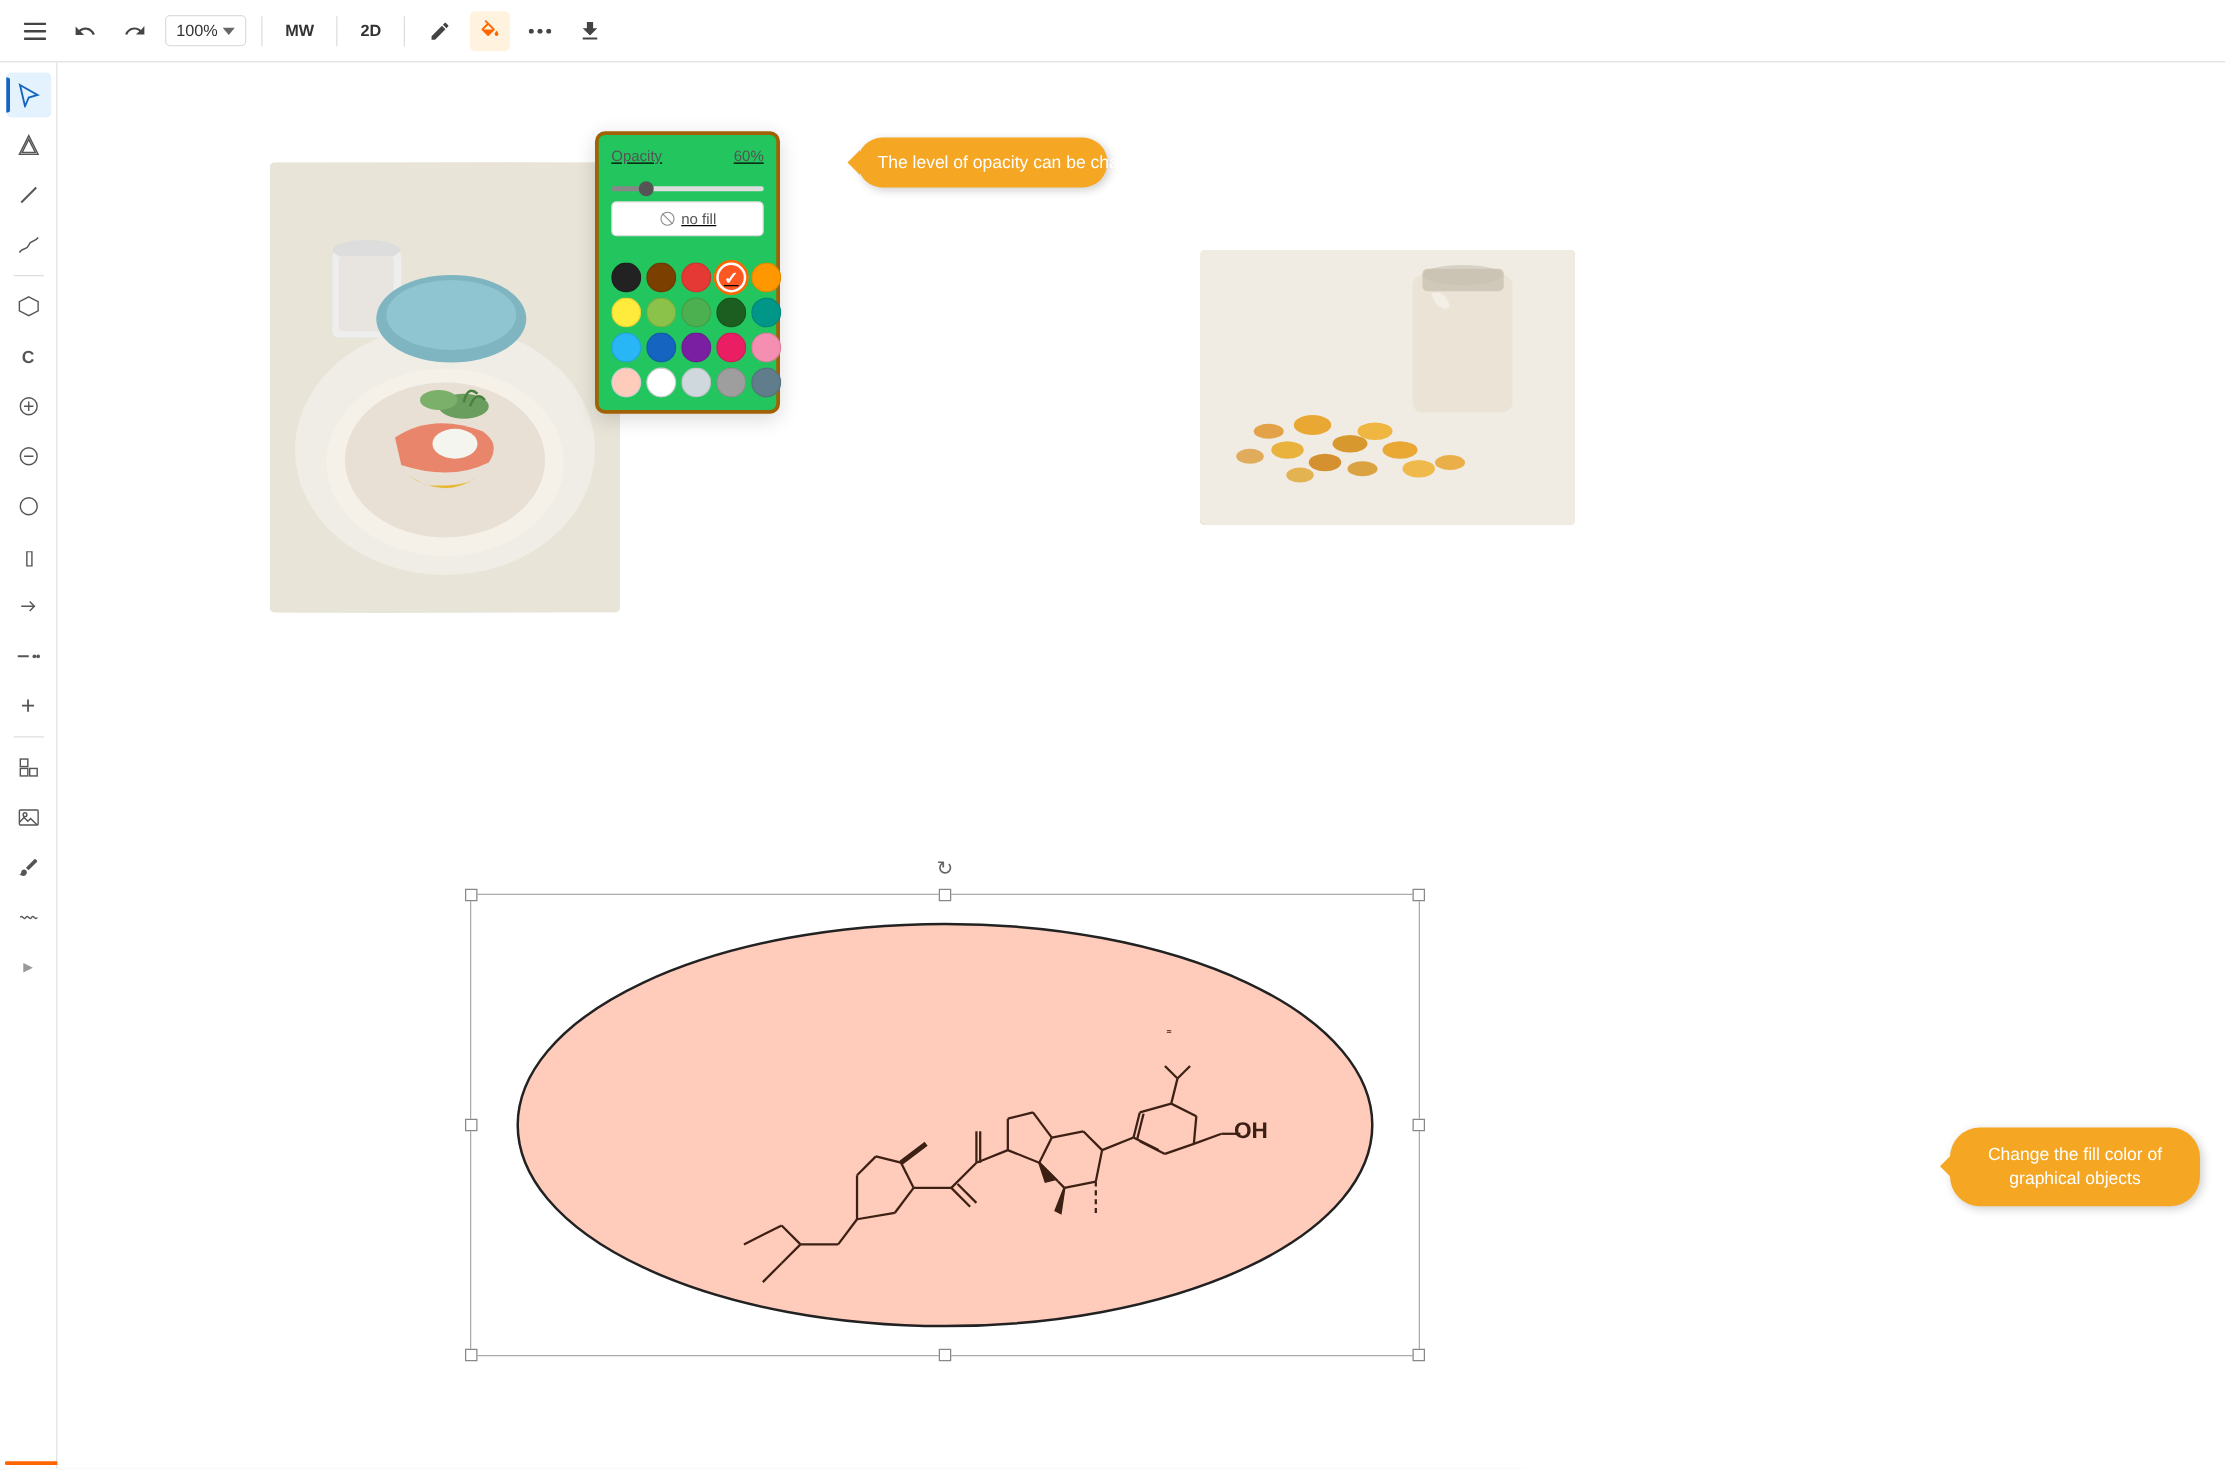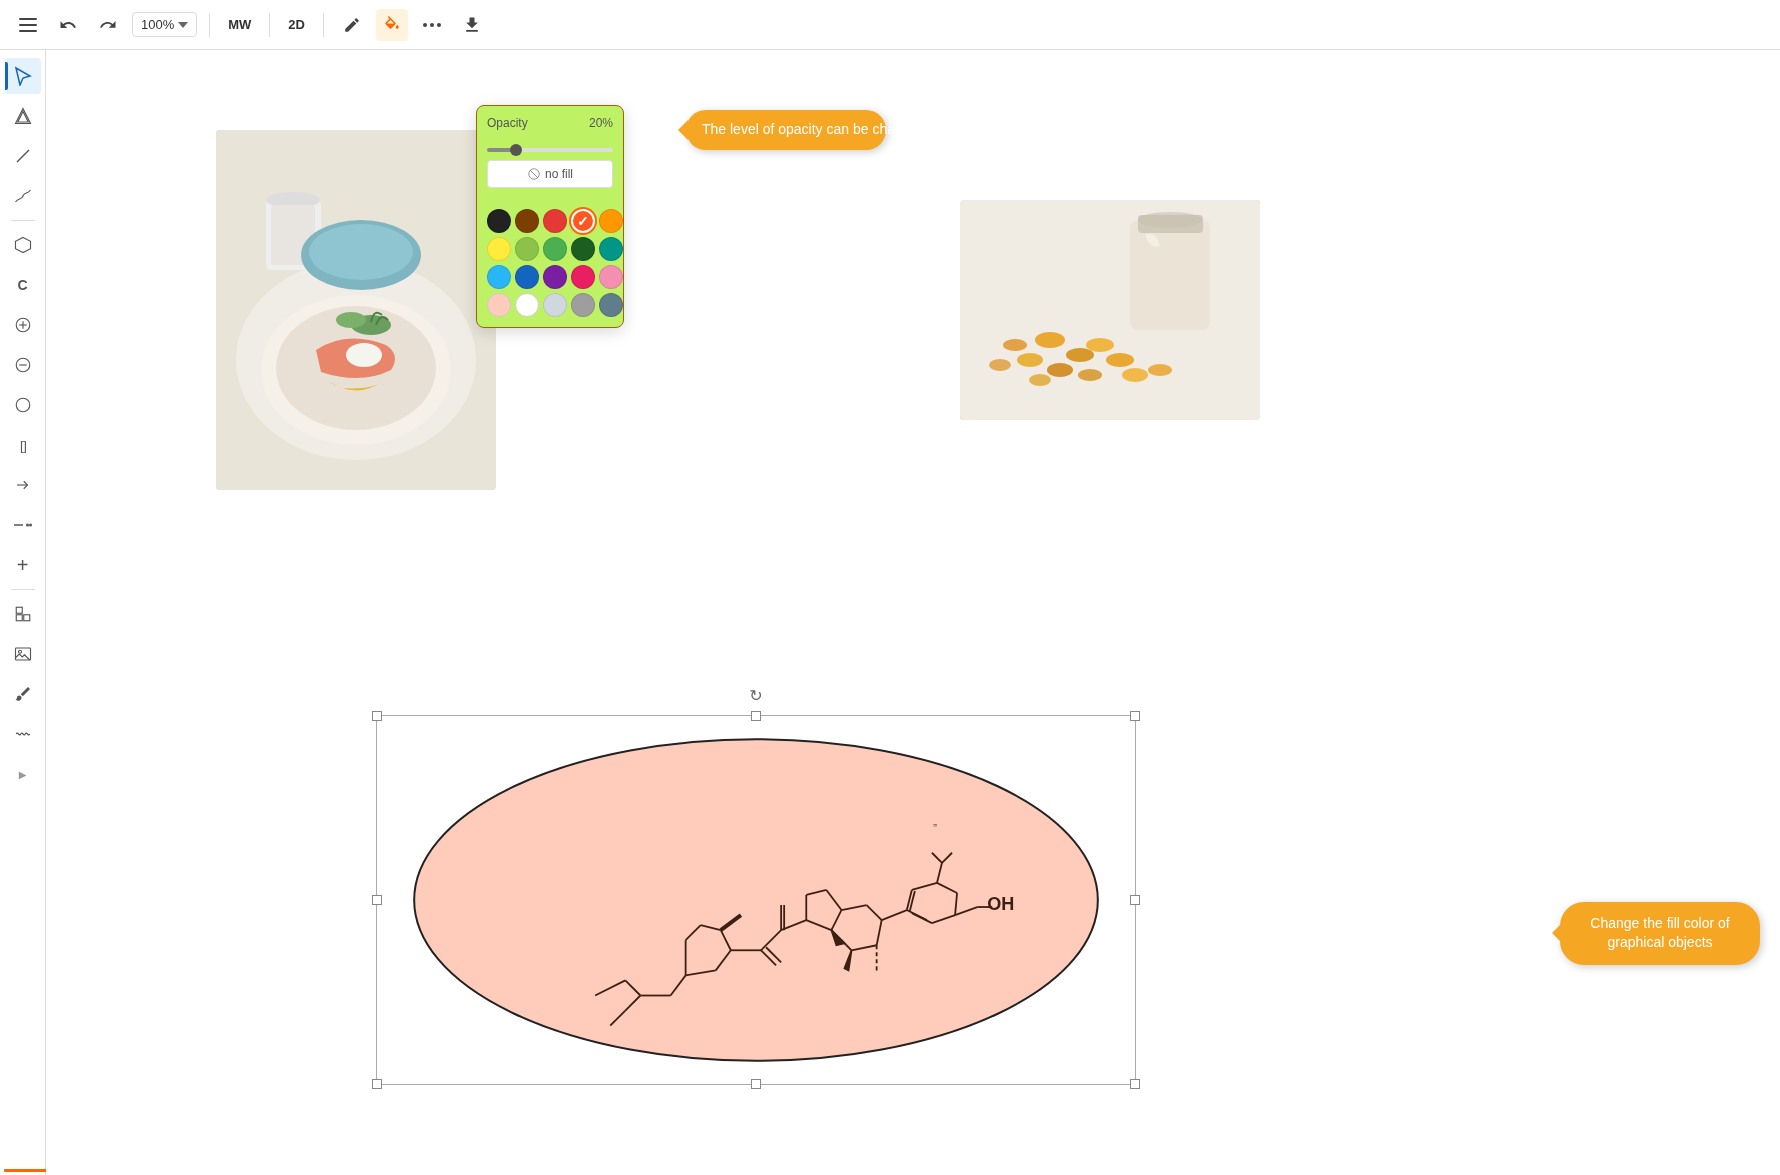--- a/index.html
+++ b/index.html
@@ -69,23 +69,23 @@
       flex: 1; position: relative; background: #f5f5f5; overflow: hidden;
     }
     .canvas-white {
       position: absolute; top: 0; left: 0; right: 0; bottom: 0;
       background: #ffffff;
     }
 
     
     .color-picker-popup {
       position: absolute; top: 55px; left: 430px;
-      background: #bef264; border: 1px solid #a16207; border-radius: 8px;
+      background: #22c55e; border: 3px solid #a16207; border-radius: 8px;
       padding: 10px; box-shadow: 0 4px 16px rgba(0,0,0,0.15);
-      width: 148px; z-index: 100;
+      width: 148px; z-index: 100; text-decoration: underline;
     }
     .opacity-row { display: flex; align-items: center; justify-content: space-between; margin-bottom: 8px; }
     .opacity-label { font-size: 12px; color: #555; }
     .opacity-value { font-size: 12px; color: #555; }
     .opacity-slider {
       width: 100%; margin: 4px 0 8px 0; -webkit-appearance: none;
       height: 4px; background: linear-gradient(to right, #888 20%, #ddd 20%);
       border-radius: 2px; outline: none;
     }
     .opacity-slider::-webkit-slider-thumb {
@@ -492,21 +492,21 @@
 
           <text x="600" y="185" font-family="Arial" font-size="18" font-weight="bold" fill="#3d2014">OH</text>
 
           <text x="546" y="108" font-family="Arial" font-size="13" fill="#3d2014">⁼</text>
         </svg>
       </div>
 
       <div class="color-picker-popup">
         <div class="opacity-row">
           <span class="opacity-label">Opacity</span>
-          <span class="opacity-value">20%</span>
+          <span class="opacity-value">60%</span>
         </div>
         <input type="range" class="opacity-slider" min="0" max="100" value="20" style="">
         <button class="no-fill-btn">
           <svg width="14" height="14" viewBox="0 0 24 24">
               <circle cx="12" cy="12" r="9" fill="none" stroke="#888" stroke-width="1.5"></circle>
               <line x1="5" y1="5" x2="19" y2="19" stroke="#888" stroke-width="1.5"></line>
             </svg>
           <span>no fill</span>
         </button>
         <div class="color-grid">

